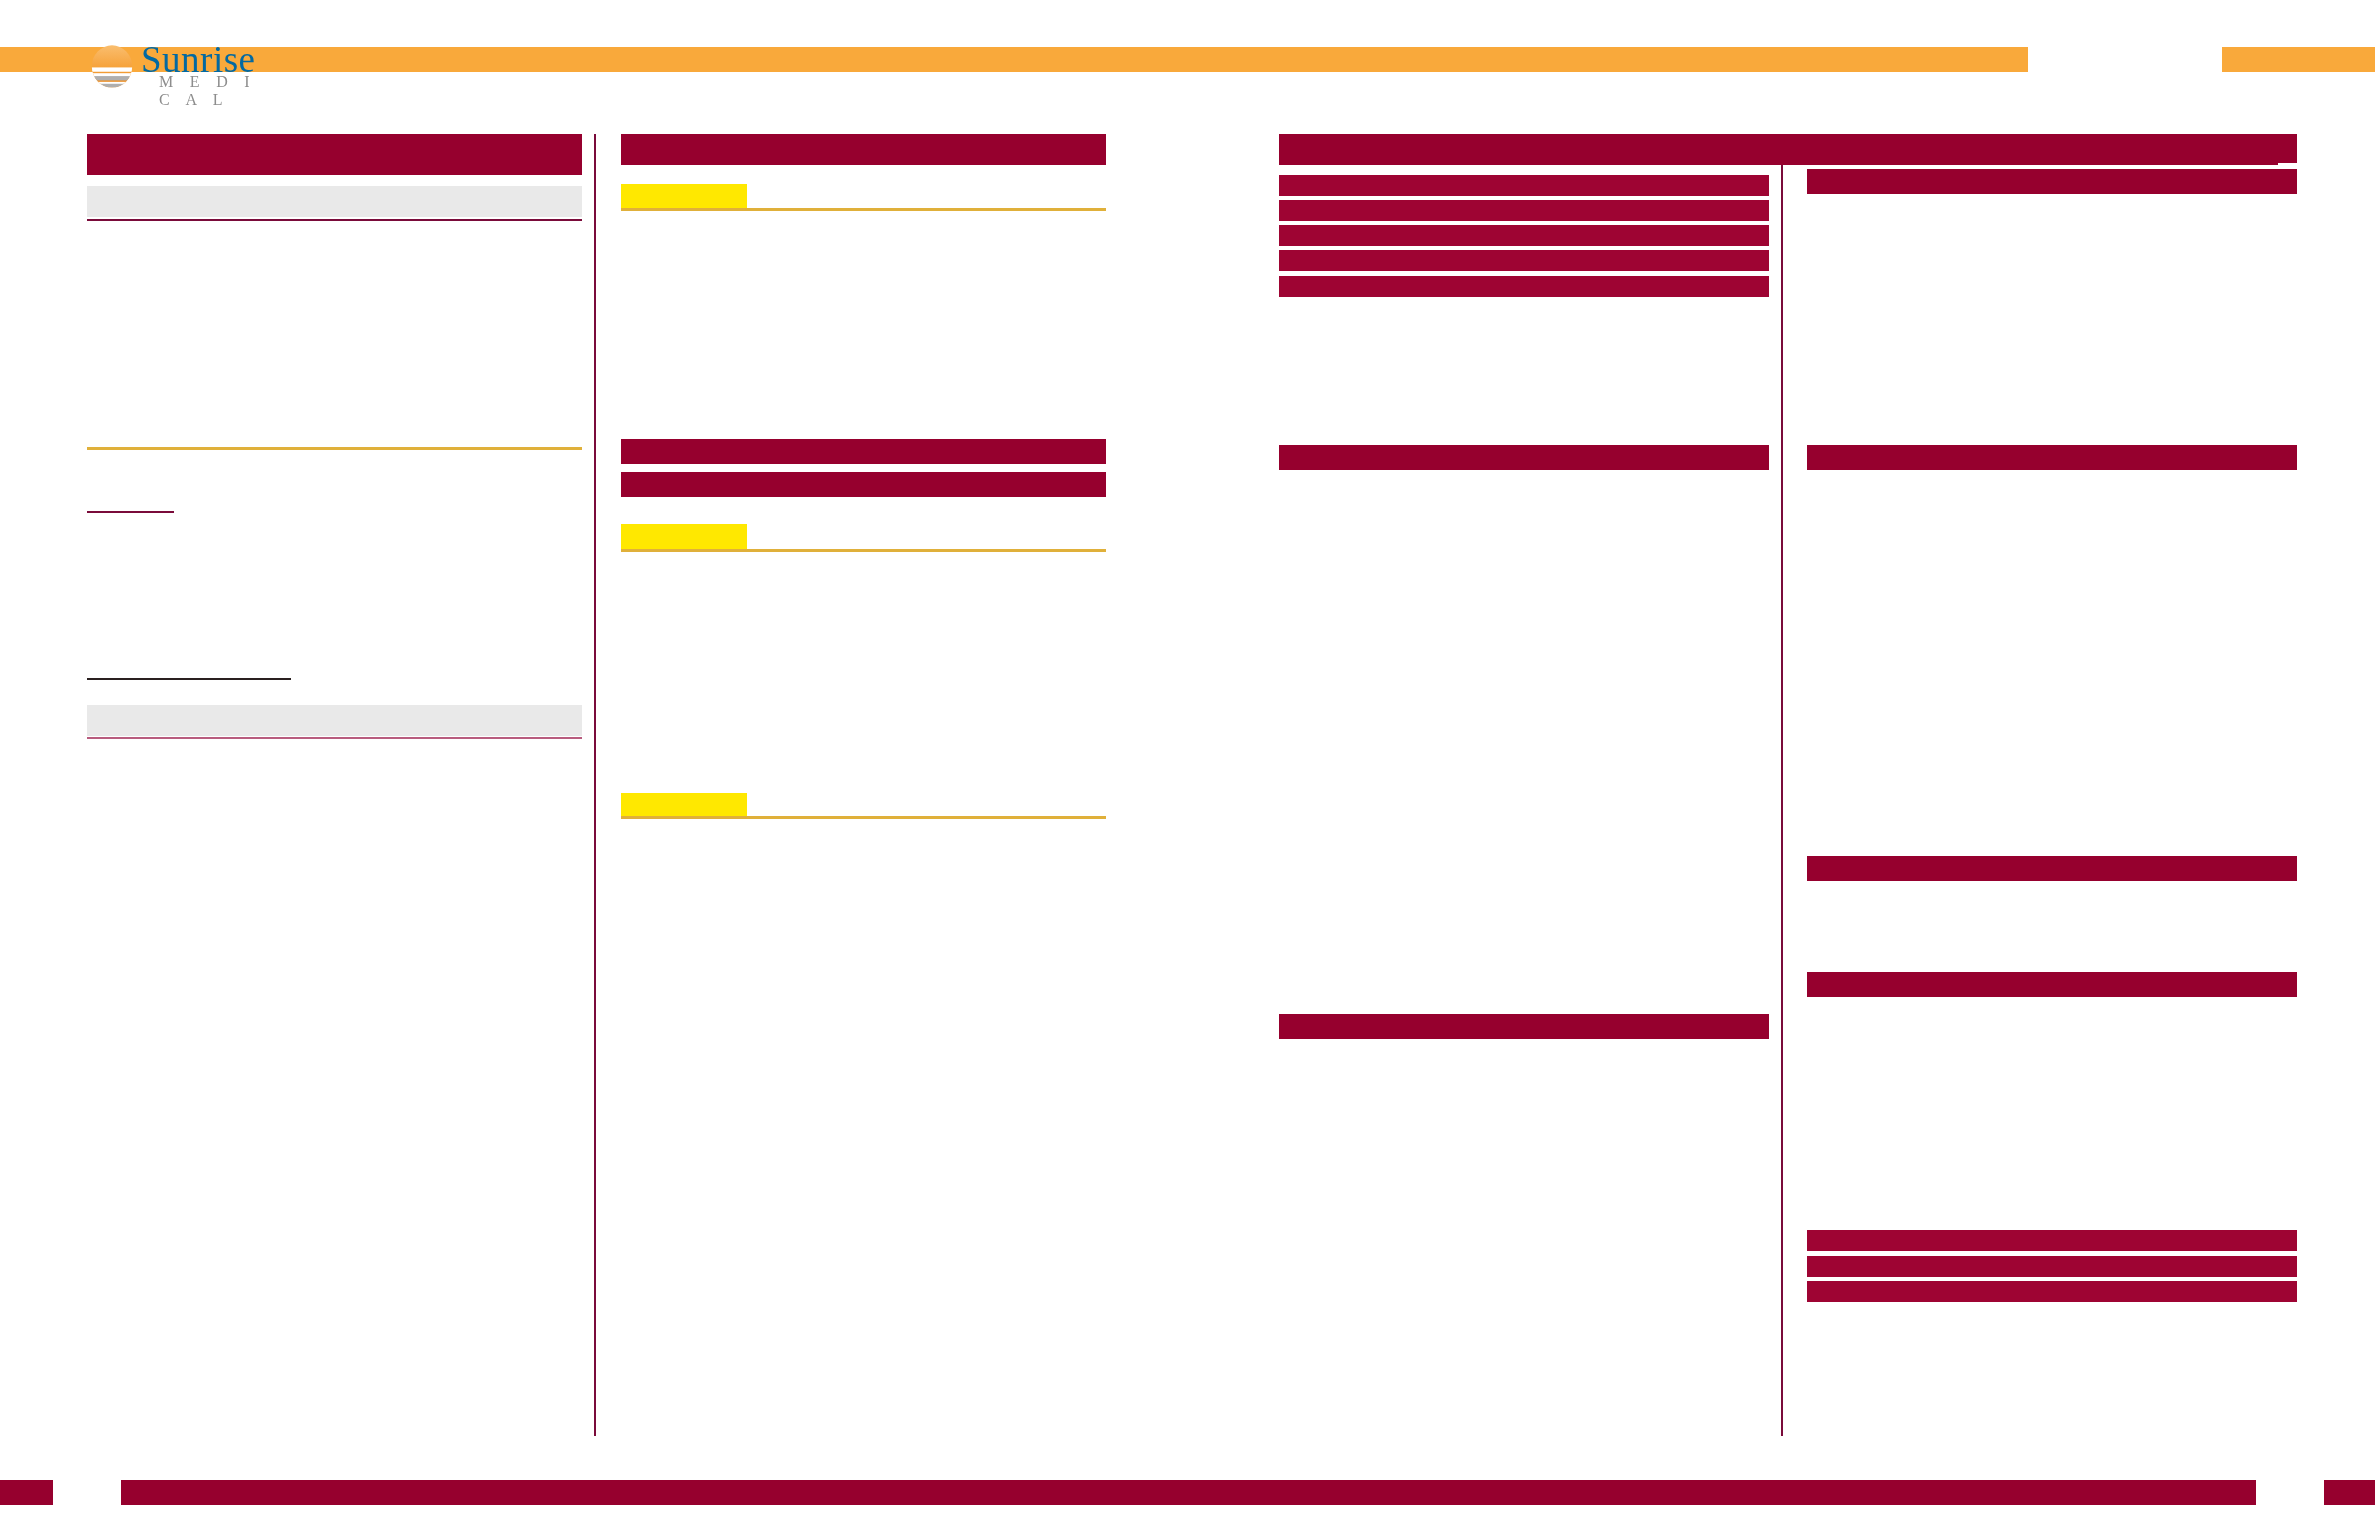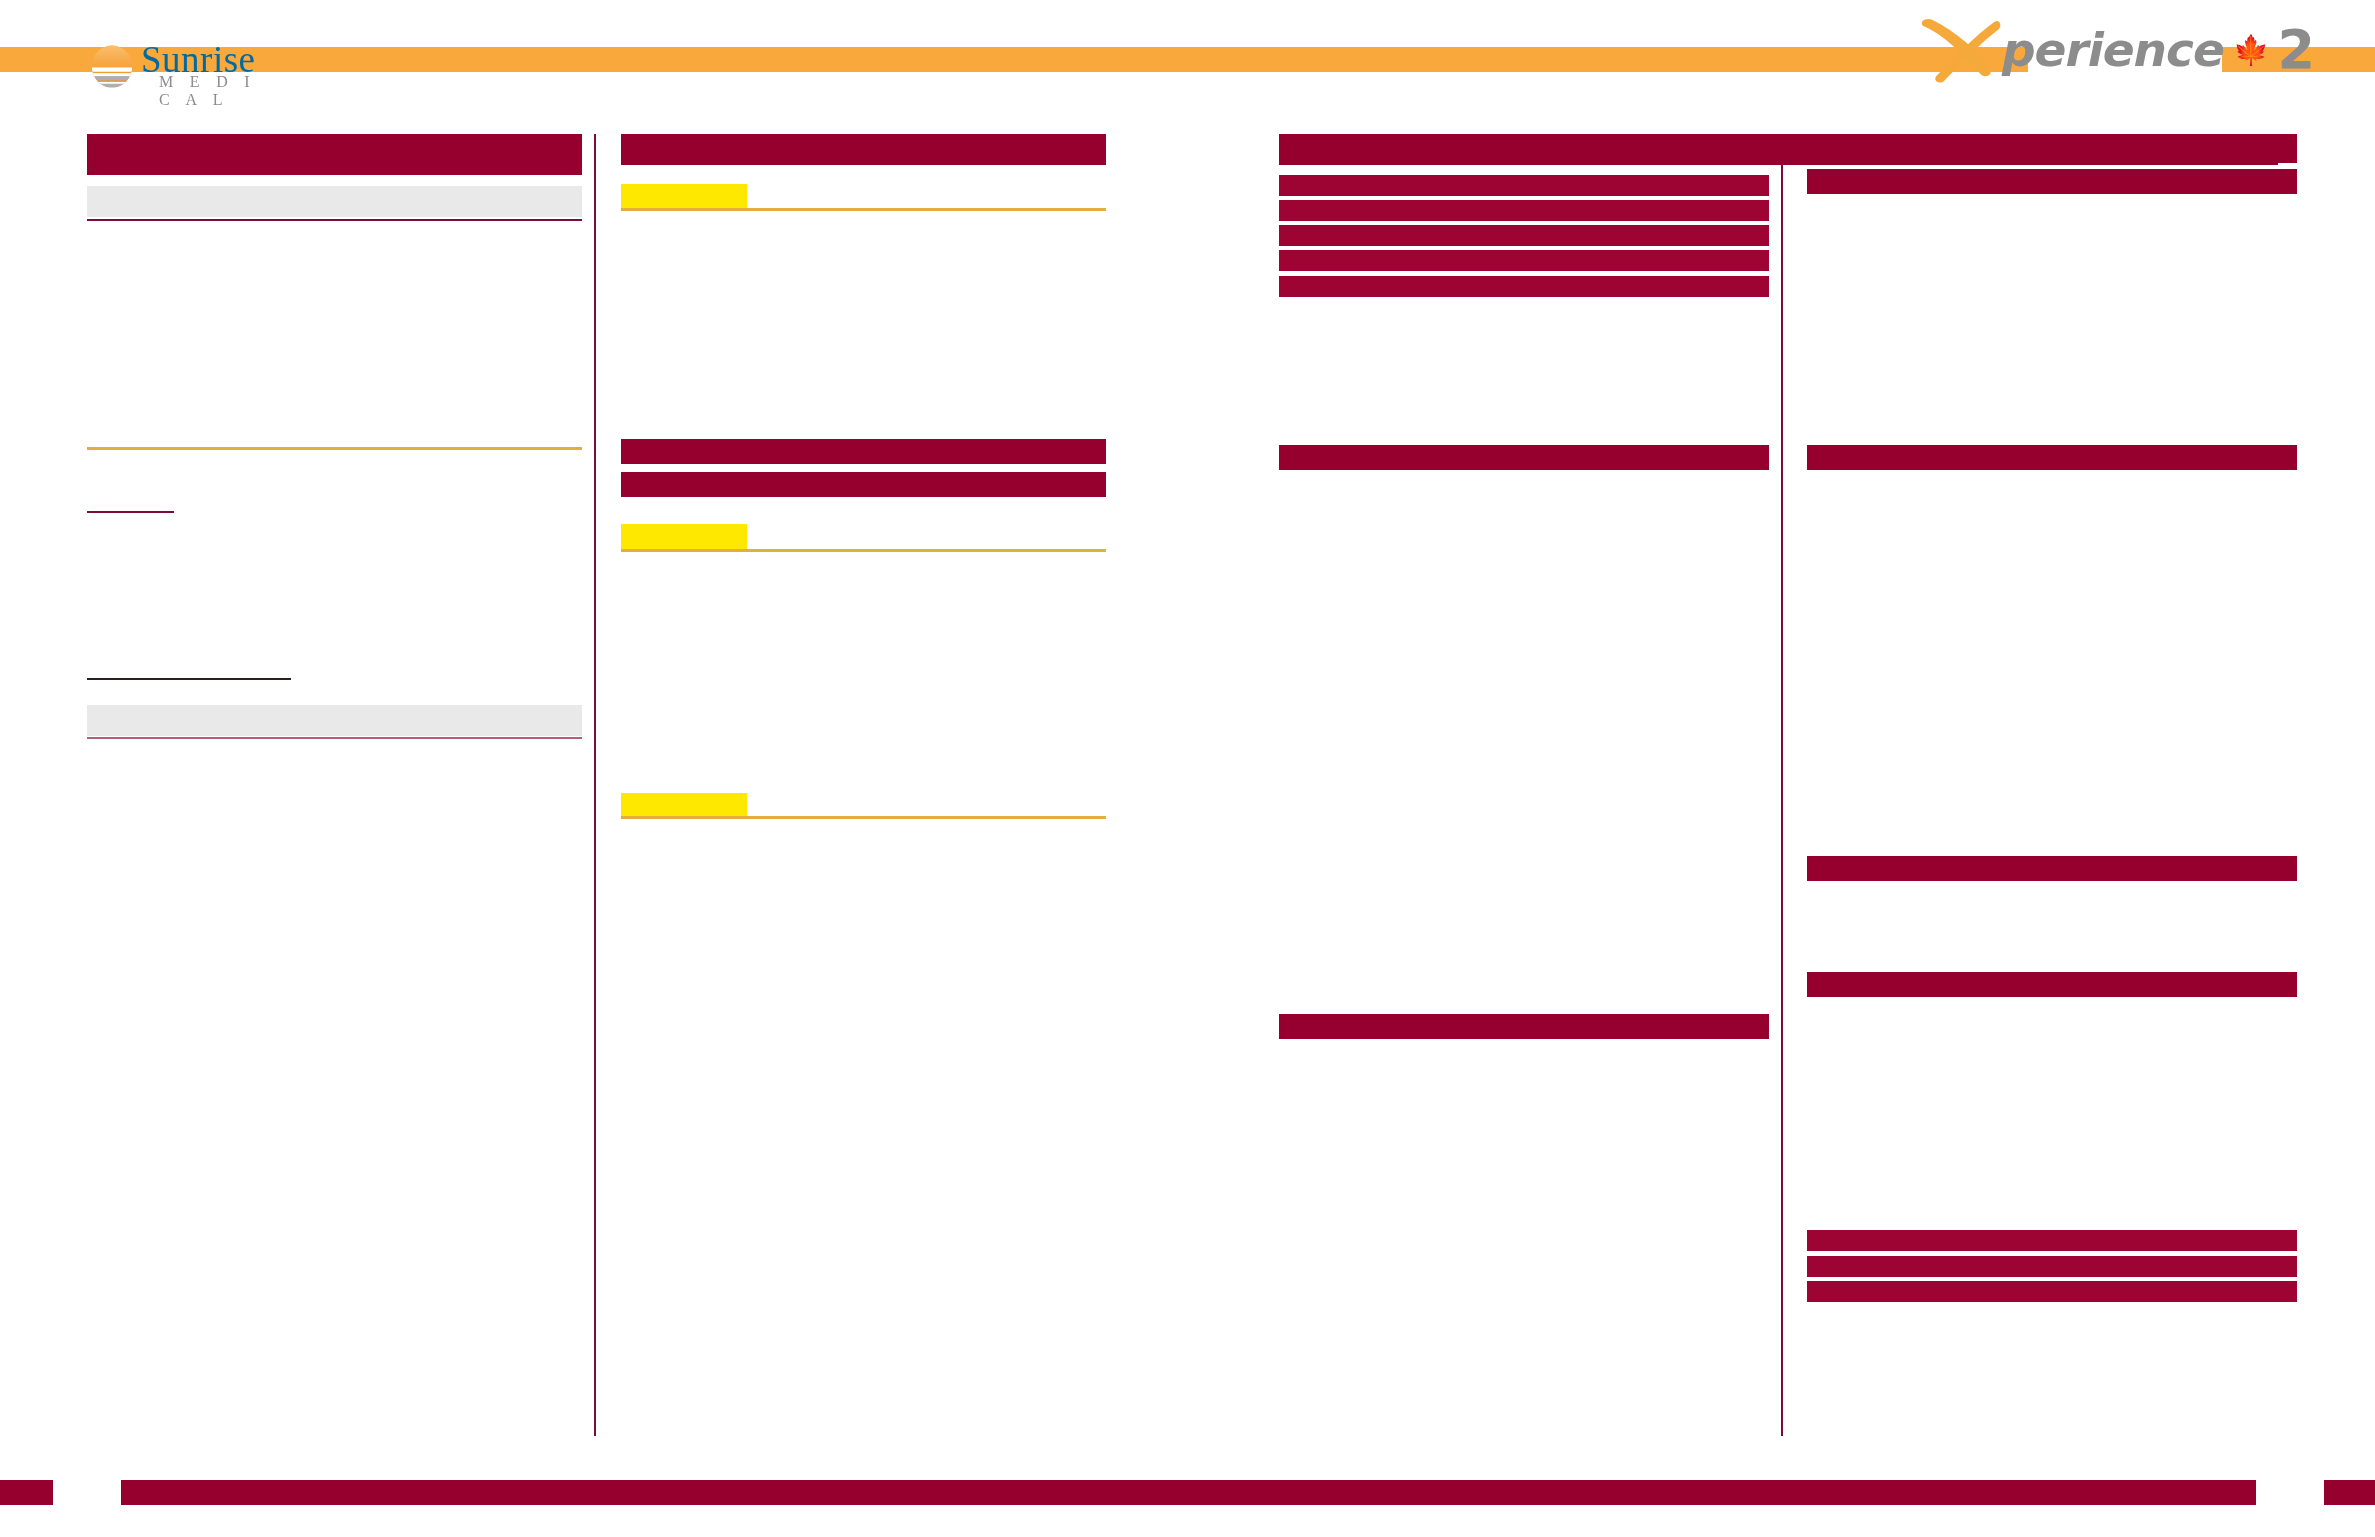--- a/index.html
+++ b/index.html
@@ -102,29 +102,20 @@
           <rect x="0" y="40" width="52" height="3.5" fill="#ffffff"></rect>
           <rect x="0" y="42" width="52" height="4" fill="#AFAFAF"></rect>
         </g>
       </svg>
       <div class="logo-word">
         <span class="cap">Sunrise</span>
       </div>
       <div class="logo-sub">M E D I C A L</div>
     </div>
 
-    <div class="logo-xperience">
-      <svg width="85" height="72" viewBox="0 0 88 74">
-        <path d="M6 12 C26 20 46 40 66 62 C70 66 78 64 76 58 C62 36 40 18 16 6 C10 3 2 7 6 12 Z" fill="#F6A93B"></path>
-        <path d="M80 8 C60 22 40 44 20 64 C16 69 24 73 28 69 C48 48 68 28 84 16 C89 12 85 4 80 8 Z" fill="#F6A93B"></path>
-      </svg>
-      <span class="xp-word">perience</span>
-      <span class="xp-leaf">🍁</span>
-      <span class="xp-num">2</span>
-    </div>
   </div>
 
   <div class="vrule" style="left:594px; top:134px; height:1302px;"></div>
   <div class="vrule" style="left:1781px; top:134px; height:1302px;"></div>
 
   <div>
     <div class="bar" style="left:87px; top:134px; width:495px; height:41px;"></div>
     <div class="field" style="left:87px; top:186px; width:495px; height:31px;"></div>
     <div class="rule-maroon" style="left:87px; top:219px; width:495px;"></div>
 

